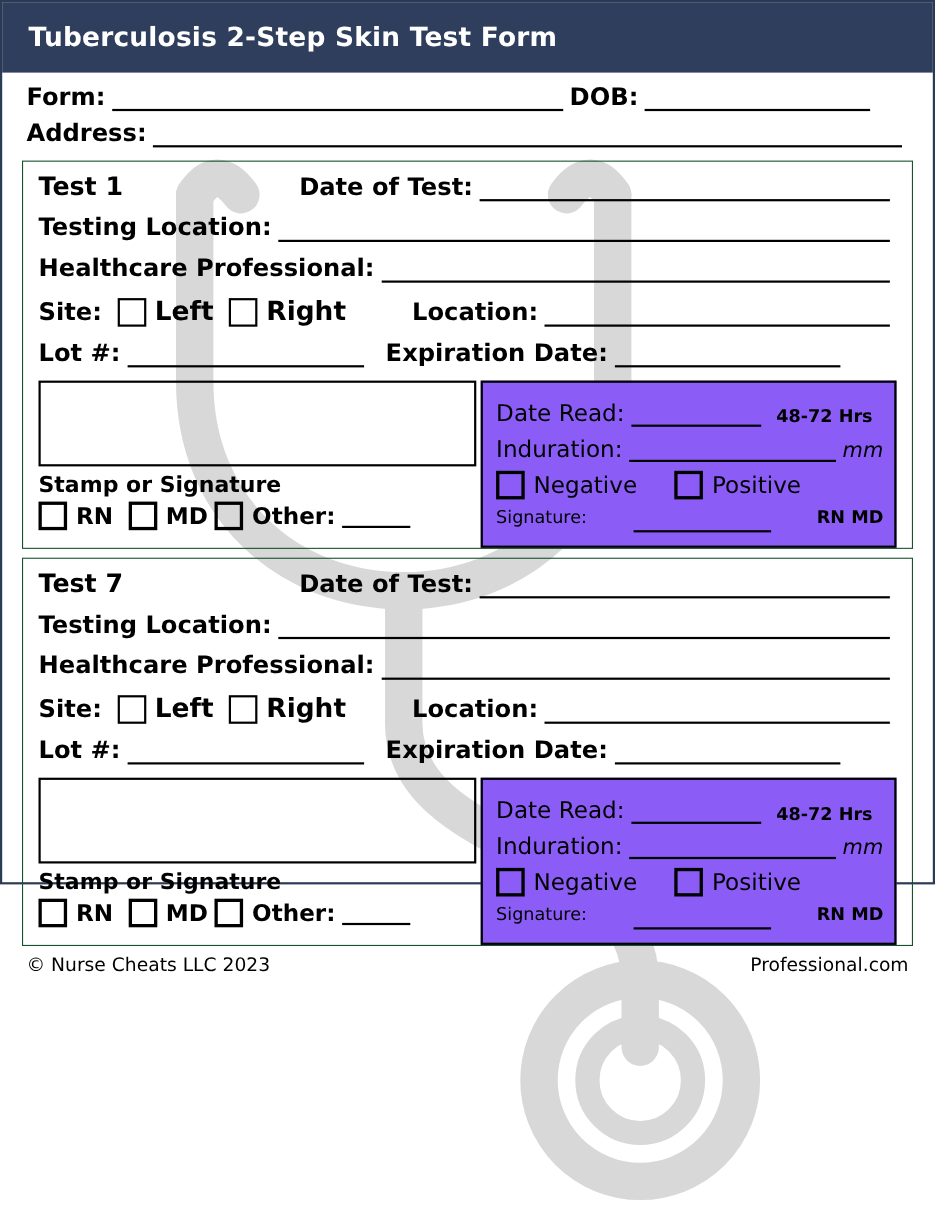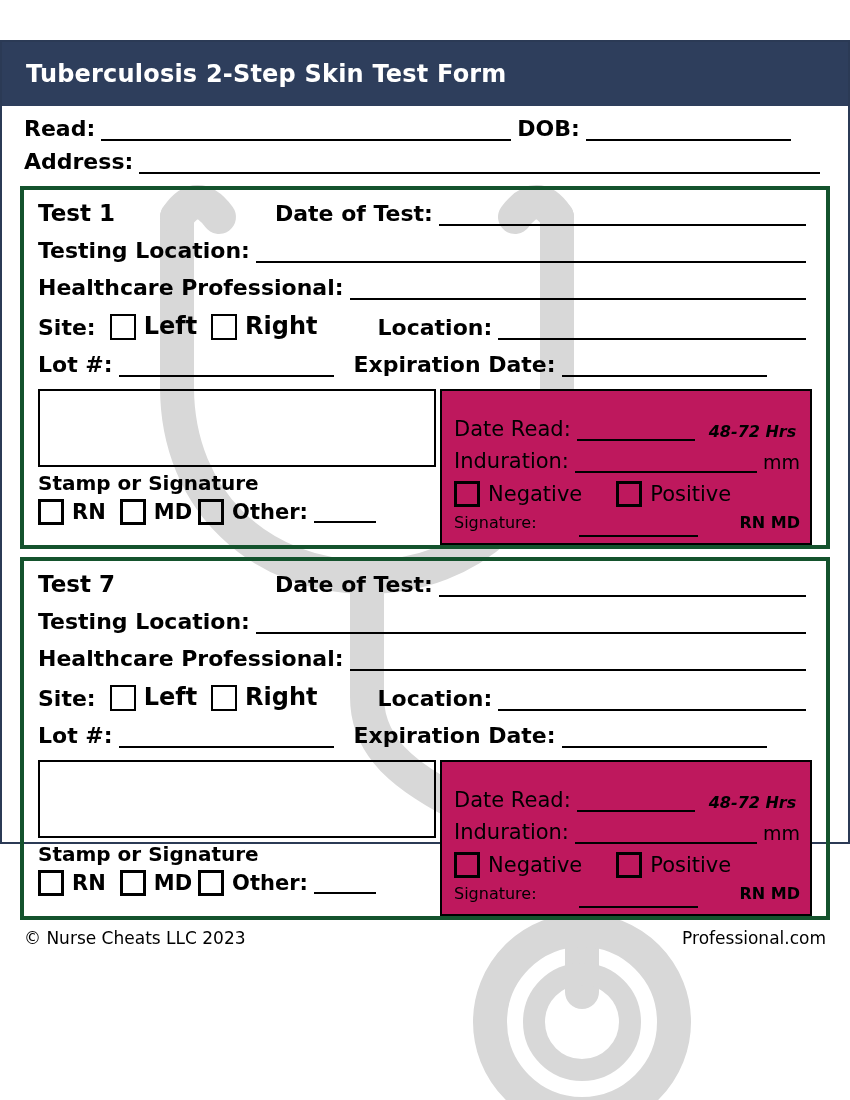--- a/index.html
+++ b/index.html
@@ -15,21 +15,20 @@
     overflow: hidden;
     position: relative;
   }
 
   .page {
     position: relative;
     width: 850px;
     height: 804px;
     box-sizing: border-box;
     border: 2px solid #2b3a55;
-    margin-top: 40px;
   }
 
   
   .watermark {
     position: absolute;
     left: 0; top: 0;
     width: 850px; height: 1100px;
     z-index: 0;
     pointer-events: none;
   }
@@ -74,21 +73,21 @@
     flex: 1;
     height: 22px;
     margin: 0 6px;
   }
 
   
   .test-block {
     position: relative;
     z-index: 2;
     margin: 0 18px 8px 18px;
-    border: 4px solid #14532d;
+    border: 1px solid #14532d;
     box-sizing: border-box;
     padding: 10px 14px 0 14px;
   }
 
   .row {
     display: flex;
     align-items: flex-end;
     margin-bottom: 12px;
   }
 
@@ -150,44 +149,44 @@
   .sig-row .chk-lbl { font-size: 21px; }
   .other-rule {
     border-bottom: 2px solid #000;
     width: 62px;
     height: 20px;
     margin-left: 6px;
   }
 
   .bottom-right {
     flex: 1;
-    background: #be185d;
+    background: #8b5cf6;
     border: 2px solid #000;
     box-sizing: border-box;
-    padding: 26px 10px 6px 12px;
+    padding: 16px 10px 6px 12px;
     margin-left: 4px;
   }
   .read-row {
     display: flex;
     align-items: flex-end;
     margin-bottom: 8px;
   }
   .read-lbl {
     font-size: 21px;
     white-space: nowrap;
   }
   .hrs {
     font-size: 16px;
-    font-style: italic;
     font-weight: bold;
     white-space: nowrap;
     margin-left: 8px;
   }
   .mm {
     font-size: 19px;
+    font-style: italic;
     white-space: nowrap;
   }
   .neg-pos-row {
     display: flex;
     align-items: center;
     margin-bottom: 6px;
     text-align: center;
   }
   .np-lbl {
     font-size: 21px;
@@ -235,21 +234,21 @@
     <circle cx="580" cy="980" r="92" fill="none" stroke="#d8d8d8" stroke-width="34"></circle>
     <circle cx="580" cy="980" r="48" fill="none" stroke="#d8d8d8" stroke-width="22"></circle>
   </svg>
 
   <div class="header">
     <div class="header-title">Tuberculosis 2-Step Skin Test Form</div>
   </div>
 
   <div class="patient">
     <div class="prow">
-      <span class="lbl">Read:</span>
+      <span class="lbl">Form:</span>
       <span class="rule" style="max-width:410px;"></span>
       <span class="lbl">DOB:</span>
       <span class="rule" style="max-width:205px;"></span>
     </div>
     <div class="prow">
       <span class="lbl">Address:</span>
       <span class="rule"></span>
     </div>
   </div>
 

